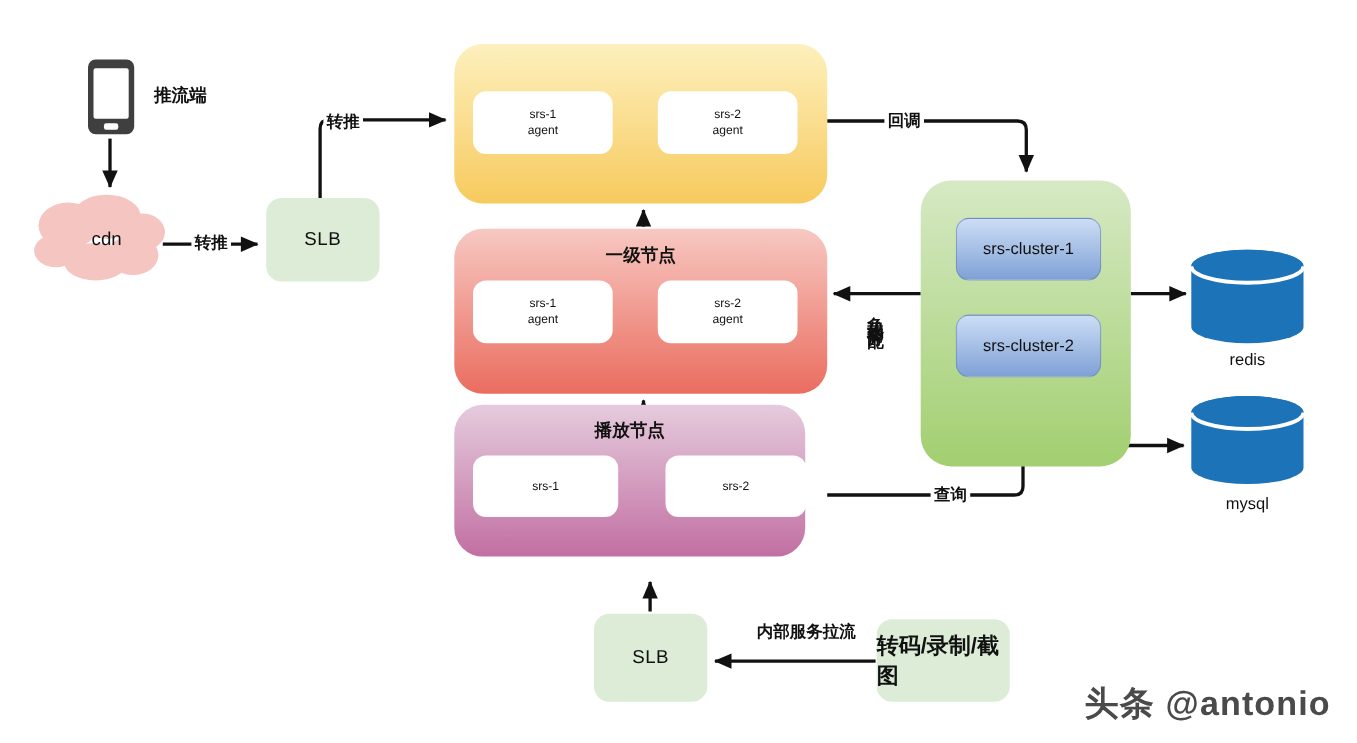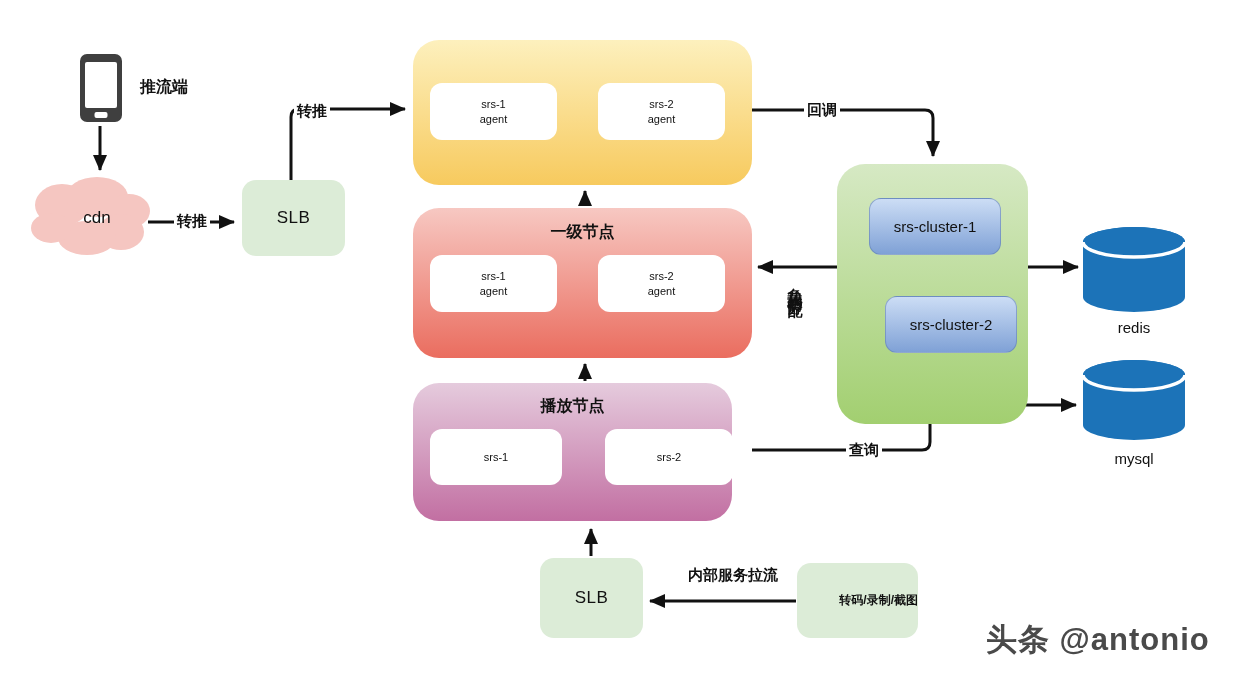--- a/index.html
+++ b/index.html
@@ -31,21 +31,21 @@
   .cluster{background:linear-gradient(180deg,var(--cluster-top),var(--cluster-bottom));border-radius:28px;}
   .node-title{position:absolute;left:0;right:0;text-align:center;font-size:16px;font-weight:700;}
   .white-sub{position:absolute;background:#ffffff;border-radius:12px;display:flex;align-items:center;justify-content:center;
              font-size:11px;line-height:1.35;text-align:center;white-space:pre-line;}
   .blue-sub{position:absolute;background:linear-gradient(180deg,var(--blue-top),var(--blue-bottom));
             border:1px solid rgba(95,125,175,.55);border-radius:12px;display:flex;align-items:center;justify-content:center;
             font-size:15px;text-align:center;}
   .slb{background:var(--slb-fill);border-radius:14px;display:flex;align-items:center;justify-content:center;
        font-size:17px;letter-spacing:.5px;}
   .green-proc{background:var(--slb-fill);border-radius:14px;display:flex;align-items:center;justify-content:flex-end;
-       font-size:12px;font-weight:700;}
+       font-size:20px;font-weight:700;}
 
   .edge-label{position:absolute;z-index:3;font-size:15px;font-weight:700;background:#fff;padding:0 3px;
               transform:translate(-50%,-50%);white-space:nowrap;}
   .edge-label.nobg{background:transparent;}
   .vertical-label{position:absolute;z-index:3;font-size:15px;font-weight:600;writing-mode:vertical-rl;
                   text-orientation:upright;letter-spacing:3px;line-height:1;}
   .plain-label{position:absolute;z-index:3;font-size:16px;font-weight:700;white-space:nowrap;}
   .db-label{position:absolute;z-index:3;font-size:15px;text-align:center;transform:translateX(-50%);}
 
   .phone{position:absolute;left:80px;top:54px;width:42px;height:68px;background:var(--phone-dark);
@@ -133,35 +133,35 @@
     <div class="white-sub" style="left:17px;top:47px;width:127px;height:57px;">
       <span>srs-1
 agent</span>
     </div>
     <div class="white-sub" style="left:185px;top:47px;width:127px;height:57px;">
       <span>srs-2
 agent</span>
     </div>
   </div>
 
-  <div class="box big-node play" style="left:413px;top:383px;width:319px;height:138px;">
+  <div class="box big-node play" style="left:413px;top:368px;width:319px;height:138px;">
     <div class="node-title" style="top:13px;">播放节点</div>
     <div class="white-sub" style="left:17px;top:46px;width:132px;height:56px;">
       <span>srs-1</span>
     </div>
     <div class="white-sub" style="left:192px;top:46px;width:128px;height:56px;">
       <span>srs-2</span>
     </div>
   </div>
 
   <div class="box cluster" style="left:837px;top:164px;width:191px;height:260px;">
     <div class="blue-sub" style="left:32px;top:34px;width:130px;height:55px;">
       <span>srs-cluster-1</span>
     </div>
-    <div class="blue-sub" style="left:32px;top:132px;width:130px;height:55px;margin-left:16px;">
+    <div class="blue-sub" style="left:32px;top:122px;width:130px;height:55px;">
       <span>srs-cluster-2</span>
     </div>
   </div>
 
   <div class="db-label" style="left:1134px;top:319px;">redis</div>
   <div class="db-label" style="left:1134px;top:450px;">mysql</div>
 
   <div class="box slb" style="left:540px;top:558px;width:103px;height:80px;">
     <span>SLB</span>
   </div>

